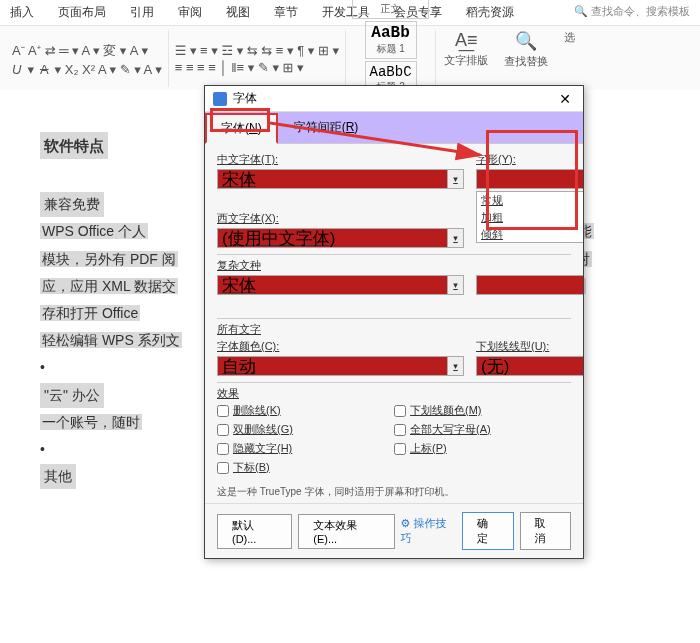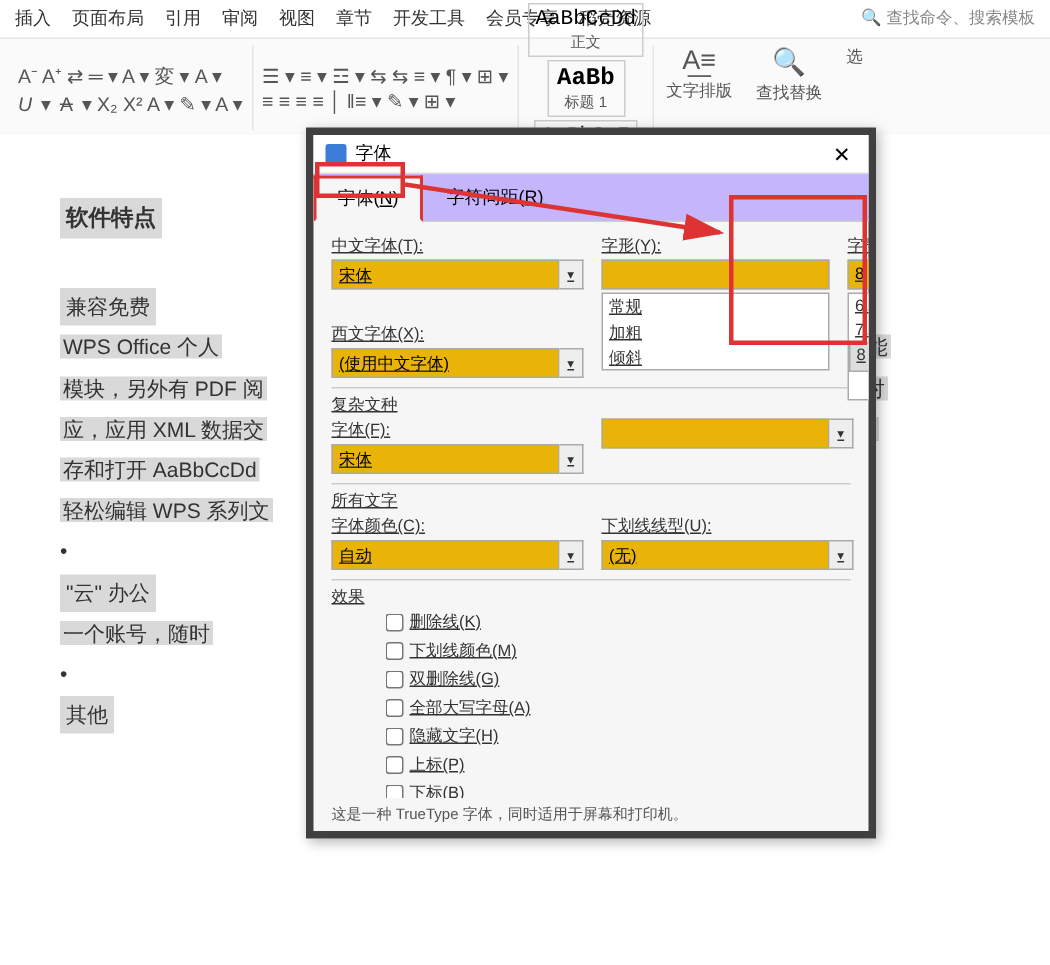--- a/index.html
+++ b/index.html
@@ -1,19 +1,19 @@
 <!DOCTYPE html>
 <html><head>
 <meta charset="utf-8">
 <style>
 * { box-sizing: border-box; margin: 0; padding: 0; font-family: "Microsoft YaHei", sans-serif; }
 body { width: 700px; height: 643px; background: #fff; font-size: 12px; overflow: hidden; position: relative; }
 
 
-.ribbon-tabs { display: flex; gap: 14px; padding: 4px 10px; font-size: 12px; color: #333; border-bottom: 1px solid #e5e5e5; }
+.ribbon-tabs { display: flex; gap: 24px; padding: 4px 10px; font-size: 12px; color: #333; border-bottom: 1px solid #e5e5e5; }
 .ribbon-tabs span { cursor: default; }
 .search-hint { margin-left: auto; color: #888; font-size: 11px; }
 .search-hint::before { content: "🔍 "; font-size: 11px; }
 
 .toolbar { display: flex; align-items: stretch; border-bottom: 1px solid #d9d9d9; background: #fafafa; padding: 4px 6px; height: 66px; }
 .toolbar .grp { display: flex; flex-direction: column; gap: 2px; padding: 0 6px; border-right: 1px solid #e5e5e5; justify-content: center; }
 .toolbar .iconbar { display: flex; gap: 6px; font-size: 13px; color: #555; }
 .toolbar .styles { display: flex; gap: 2px; align-items: center; }
 .style-box { border: 1px solid #ccc; padding: 2px 4px; text-align: center; font-size: 11px; min-width: 52px; }
 .style-box .sample { font-size: 14px; font-family: Liberation Mono, monospace; }
@@ -22,44 +22,44 @@
 .toolbar .right-grp { display: flex; flex-direction: column; align-items: center; font-size: 11px; gap: 2px; color: #555; padding: 0 8px; }
 
 
 .doc { position: absolute; left: 0; top: 90px; right: 0; bottom: 0; background: #fff; padding: 30px 40px 20px 40px; font-size: 14px; line-height: 1.8; color: #333; }
 .hl { background: #d9d9d9; padding: 0 2px; }
 .heading { background: #d9d9d9; font-weight: bold; display: inline-block; padding: 0 4px; margin: 12px 0 4px 0; font-size: 15px; }
 .subhead { background: #d9d9d9; font-weight: normal; display: inline-block; padding: 0 4px; }
 .doc p { margin: 2px 0; }
 
 
-.dialog { position: absolute; left: 204px; top: 85px; width: 380px; height: 474px; border: 5px solid #404040; background: #f6f6f6; box-shadow: 2px 2px 8px rgba(0,0,0,0.3); display: flex; flex-direction: column; }
+.dialog { position: absolute; left: 204px; top: 85px; width: 380px; height: 474px; border: 1px solid #404040; background: #f6f6f6; box-shadow: 2px 2px 8px rgba(0,0,0,0.3); display: flex; flex-direction: column; }
 .titlebar { display: flex; align-items: center; padding: 4px 8px; background: #fff; border-bottom: 1px solid #ddd; }
 .titlebar .ico { width: 14px; height: 14px; background: #3b7dd8; border-radius: 2px; margin-right: 6px; }
 .titlebar .ttl { flex: 1; font-size: 12px; }
 .titlebar .close { font-size: 14px; cursor: default; padding: 0 4px; }
 
 .dtabs { display: flex; border-bottom: 1px solid #ccc; background: #c4b5fd; }
 .dtab { padding: 5px 14px; border: 2px solid transparent; font-size: 12px; }
 .dtab.active { border: 2px solid #d33; border-bottom: 2px solid #f6f6f6; background: #f6f6f6; position: relative; top: 1px; }
 .dtab .u { text-decoration: underline; }
 
 .dbody { flex: 1; padding: 8px 12px 6px 12px; overflow: hidden; font-size: 11px; color: #333; text-decoration: underline; }
 .row { display: flex; gap: 12px; margin-bottom: 4px; }
 .col { display: flex; flex-direction: column; gap: 2px; }
 .lbl { font-size: 11px; }
-.sel, .inp { border: 1px solid #aaa; background: #eab308; font-size: 11px; padding: 2px 4px; height: 20px; }
+.sel, .inp { border: 1px solid #aaa; background: #b91c1c; font-size: 17px; padding: 2px 4px; height: 20px; }
 .sel { appearance: none; }
 .dropdown { display: flex; }
 .dropdown .sel { flex: 1; }
 .dropdown .arrow { width: 16px; border: 1px solid #aaa; border-left: none; display: flex; align-items: center; justify-content: center; background: #eee; font-size: 9px; }
 
 .fieldset-label { margin: 6px 0 2px 0; border-top: 1px solid #ccc; padding-top: 3px; font-size: 11px; }
 .checks { display: flex; flex-wrap: wrap; gap: 4px 0; }
-.chk { width: 50%; display: flex; align-items: center; gap: 4px; font-size: 11px; margin-left: 36px; }
+.chk { width: 50%; display: flex; align-items: center; gap: 4px; font-size: 11px; }
 .chk input { width: 12px; height: 12px; }
 
 .dfoot-note { font-size: 10px; color: #555; padding: 4px 12px; }
 .dbuttons { display: flex; gap: 6px; padding: 8px 12px; border-top: 1px solid #ddd; justify-content: flex-end; align-items: center; }
 .dbuttons .btn { border: 1px solid #999; padding: 3px 14px; font-size: 11px; background: #fdfdfd; }
 .dbuttons .btn.primary { border: 1px solid #4a90d9; }
 .dbuttons .link { color: #2a7ad2; font-size: 11px; margin-right: auto; }
 .dbuttons .link::before { content: "⚙ "; }
 
 
@@ -101,20 +101,24 @@
   <div class="grp styles">
     <div class="style-box">
         <div class="sample">AaBbCcDd</div>
         <div class="lbl">正文</div>
       </div>
     <div class="style-box b">
         <div class="sample">AaBb</div>
         <div class="lbl">标题 1</div>
       </div>
     <div class="style-box">
+        <div class="sample">AaBbC</div>
+        <div class="lbl">标题 2</div>
+      </div>
+    <div class="style-box">
         <div class="sample">AaBbCcI</div>
         <div class="lbl">标题 3</div>
       </div>
   </div>
   <div class="right-grp">
       <span style="font-size:18px">A͟≡</span>
       <span>文字排版</span>
     </div>
   <div class="right-grp">
       <span style="font-size:18px">🔍</span>
@@ -125,21 +129,21 @@
     </div>
 </div>
 
 <div class="doc">
   <div class="heading">软件特点</div>
   <p>&nbsp;</p>
   <p><span class="subhead">兼容免费</span></p>
   <p><span class="hl">WPS Office 个人</span><span style="display:inline-block;width:340px"></span><span class="hl">示 演示三大功能</span></p>
   <p><span class="hl">模块，另外有 PDF 阅</span><span style="display:inline-block;width:320px"></span><span class="hl">erPoint 一一对</span></p>
   <p><span class="hl">应，应用 XML 数据交</span><span style="display:inline-block;width:320px"></span><span class="hl">你可以直接保</span></p>
-  <p><span class="hl">存和打开   AaBbCcDd</span><span style="display:inline-block;width:320px"></span><span class="hl">rosoft Office</span></p>
+  <p><span class="hl">存和打开   Office</span><span style="display:inline-block;width:320px"></span><span class="hl">rosoft Office</span></p>
   <p><span class="hl">轻松编辑 WPS 系列文</span></p>
   <p><span>•</span></p>
   <p><span class="subhead">"云" 办公</span></p>
   <p><span class="hl">一个账号，随时</span><span style="display:inline-block;width:340px"></span><span class="hl">件。</span></p>
   <p><span>•</span></p>
   <p><span class="subhead">其他</span></p>
 </div>
 
 <div class="dialog">
   <div class="titlebar">
@@ -187,21 +191,20 @@
             <input class="sel" value="(使用中文字体)" style="">
             <div class="arrow">▾</div>
           </div>
       </div>
       <div style="flex:2"></div>
     </div>
 
     <div class="fieldset-label">复杂文种</div>
     <div class="row">
       <div class="col" style="flex:2">
-        <span class="lbl">字体(F):</span>
         <div class="dropdown">
             <input class="sel" value="宋体" style="">
             <div class="arrow">▾</div>
           </div>
       </div>
       <div class="col" style="flex:1">
         <div class="dropdown">
             <input class="sel" style="">
             <div class="arrow">▾</div>
           </div>
@@ -266,20 +269,27 @@
           <span>上标(P)</span>
         </label>
       <label class="chk">
           <input type="checkbox" style="">
           <span>下标(B)</span>
         </label>
     </div>
 
   </div>
   <div class="dfoot-note">这是一种 TrueType 字体，同时适用于屏幕和打印机。</div>
+  <div class="dbuttons">
+    <span class="btn">默认(D)...</span>
+    <span class="btn">文本效果(E)...</span>
+    <span class="link">操作技巧</span>
+    <span class="btn primary">确定</span>
+    <span class="btn">取消</span>
+  </div>
 </div>
 
 <div class="redbox" style="left:210px;top:108px;width:60px;height:24px"></div>
 <div class="redbox" style="left:486px;top:130px;width:92px;height:100px"></div>
 <svg class="arrow-svg" style="left:270px;top:115px" width="220" height="50">
   <defs>
       <marker id="ah" markerWidth="10" markerHeight="10" refX="8" refY="3" orient="auto">
         <path d="M0,0 L0,6 L9,3 z" fill="#d33"></path>
       </marker>
     </defs>

